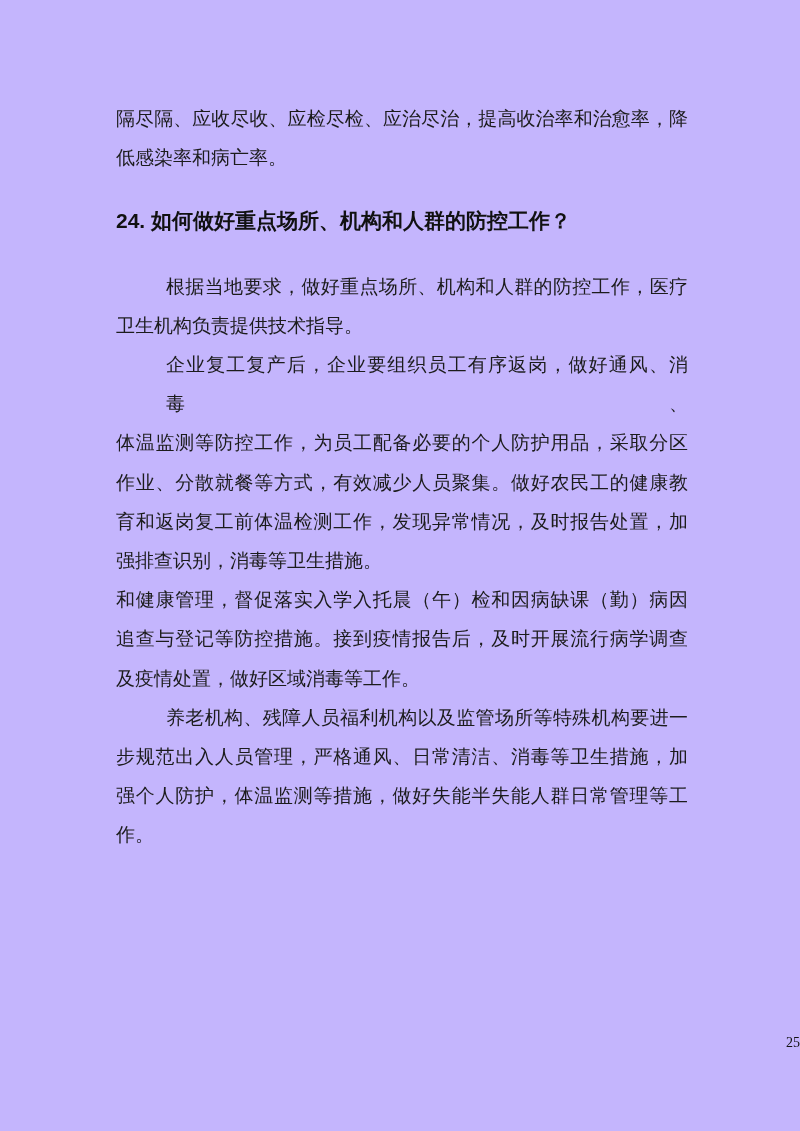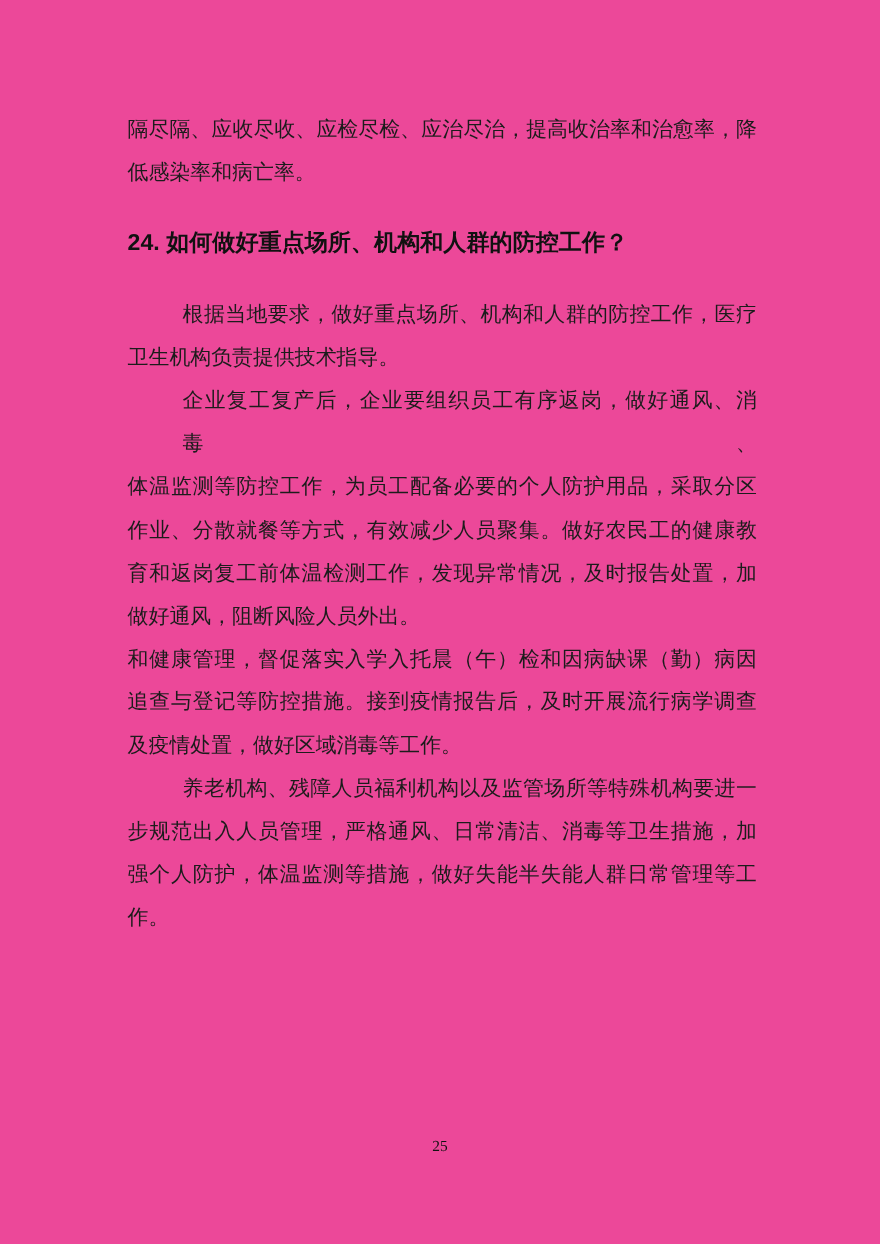--- a/index.html
+++ b/index.html
@@ -4,21 +4,21 @@
 <style>
   html, body {
     margin: 0;
     padding: 0;
     background: #ffffff;
   }
   .page {
     position: relative;
     width: 800px;
     height: 1131px;
-    background: #ec4899;
+    background: #c4b5fd;
     overflow: hidden;
     font-family: "Liberation Serif", "DejaVu Serif", serif;
     color: #1c1c1c;
   }
   .content {
     position: absolute;
     left: 116px;
     top: 99px;
     width: 572px;
   }
@@ -47,21 +47,21 @@
     line-height: 39.2px;
     color: #111111;
     text-align: center;
     text-align-last: left;
   }
   .page-number {
     position: absolute;
     top: 1033px;
     left: 0;
     width: 100%;
-    text-align: center;
+    text-align: right;
     font-size: 14px;
     line-height: 20px;
     color: #111111;
   }
 </style>
 </head>
 <body>
 
 <div class="page">
   <div class="content">
@@ -79,21 +79,21 @@
     </p>
 
     <p class="para">
     </p>
 
     <p class="para">
       <span class="line para-first" style="display:block">企业复工复产后，企业要组织员工有序返岗，做好通风、消毒、</span>
       <span class="line" style="display:block">体温监测等防控工作，为员工配备必要的个人防护用品，采取分区</span>
       <span class="line" style="display:block">作业、分散就餐等方式，有效减少人员聚集。做好农民工的健康教</span>
       <span class="line" style="display:block">育和返岗复工前体温检测工作，发现异常情况，及时报告处置，加</span>
-      <span class="line para-last" style="display:block">做好通风，阻断风险人员外出。</span>
+      <span class="line para-last" style="display:block">强排查识别，消毒等卫生措施。</span>
     </p>
 
     <p class="para">
       <span class="line" style="display:block">和健康管理，督促落实入学入托晨（午）检和因病缺课（勤）病因</span>
       <span class="line" style="display:block">追查与登记等防控措施。接到疫情报告后，及时开展流行病学调查</span>
       <span class="line para-last" style="display:block">及疫情处置，做好区域消毒等工作。</span>
     </p>
 
     <p class="para">
       <span class="line para-first" style="display:block">养老机构、残障人员福利机构以及监管场所等特殊机构要进一</span>

